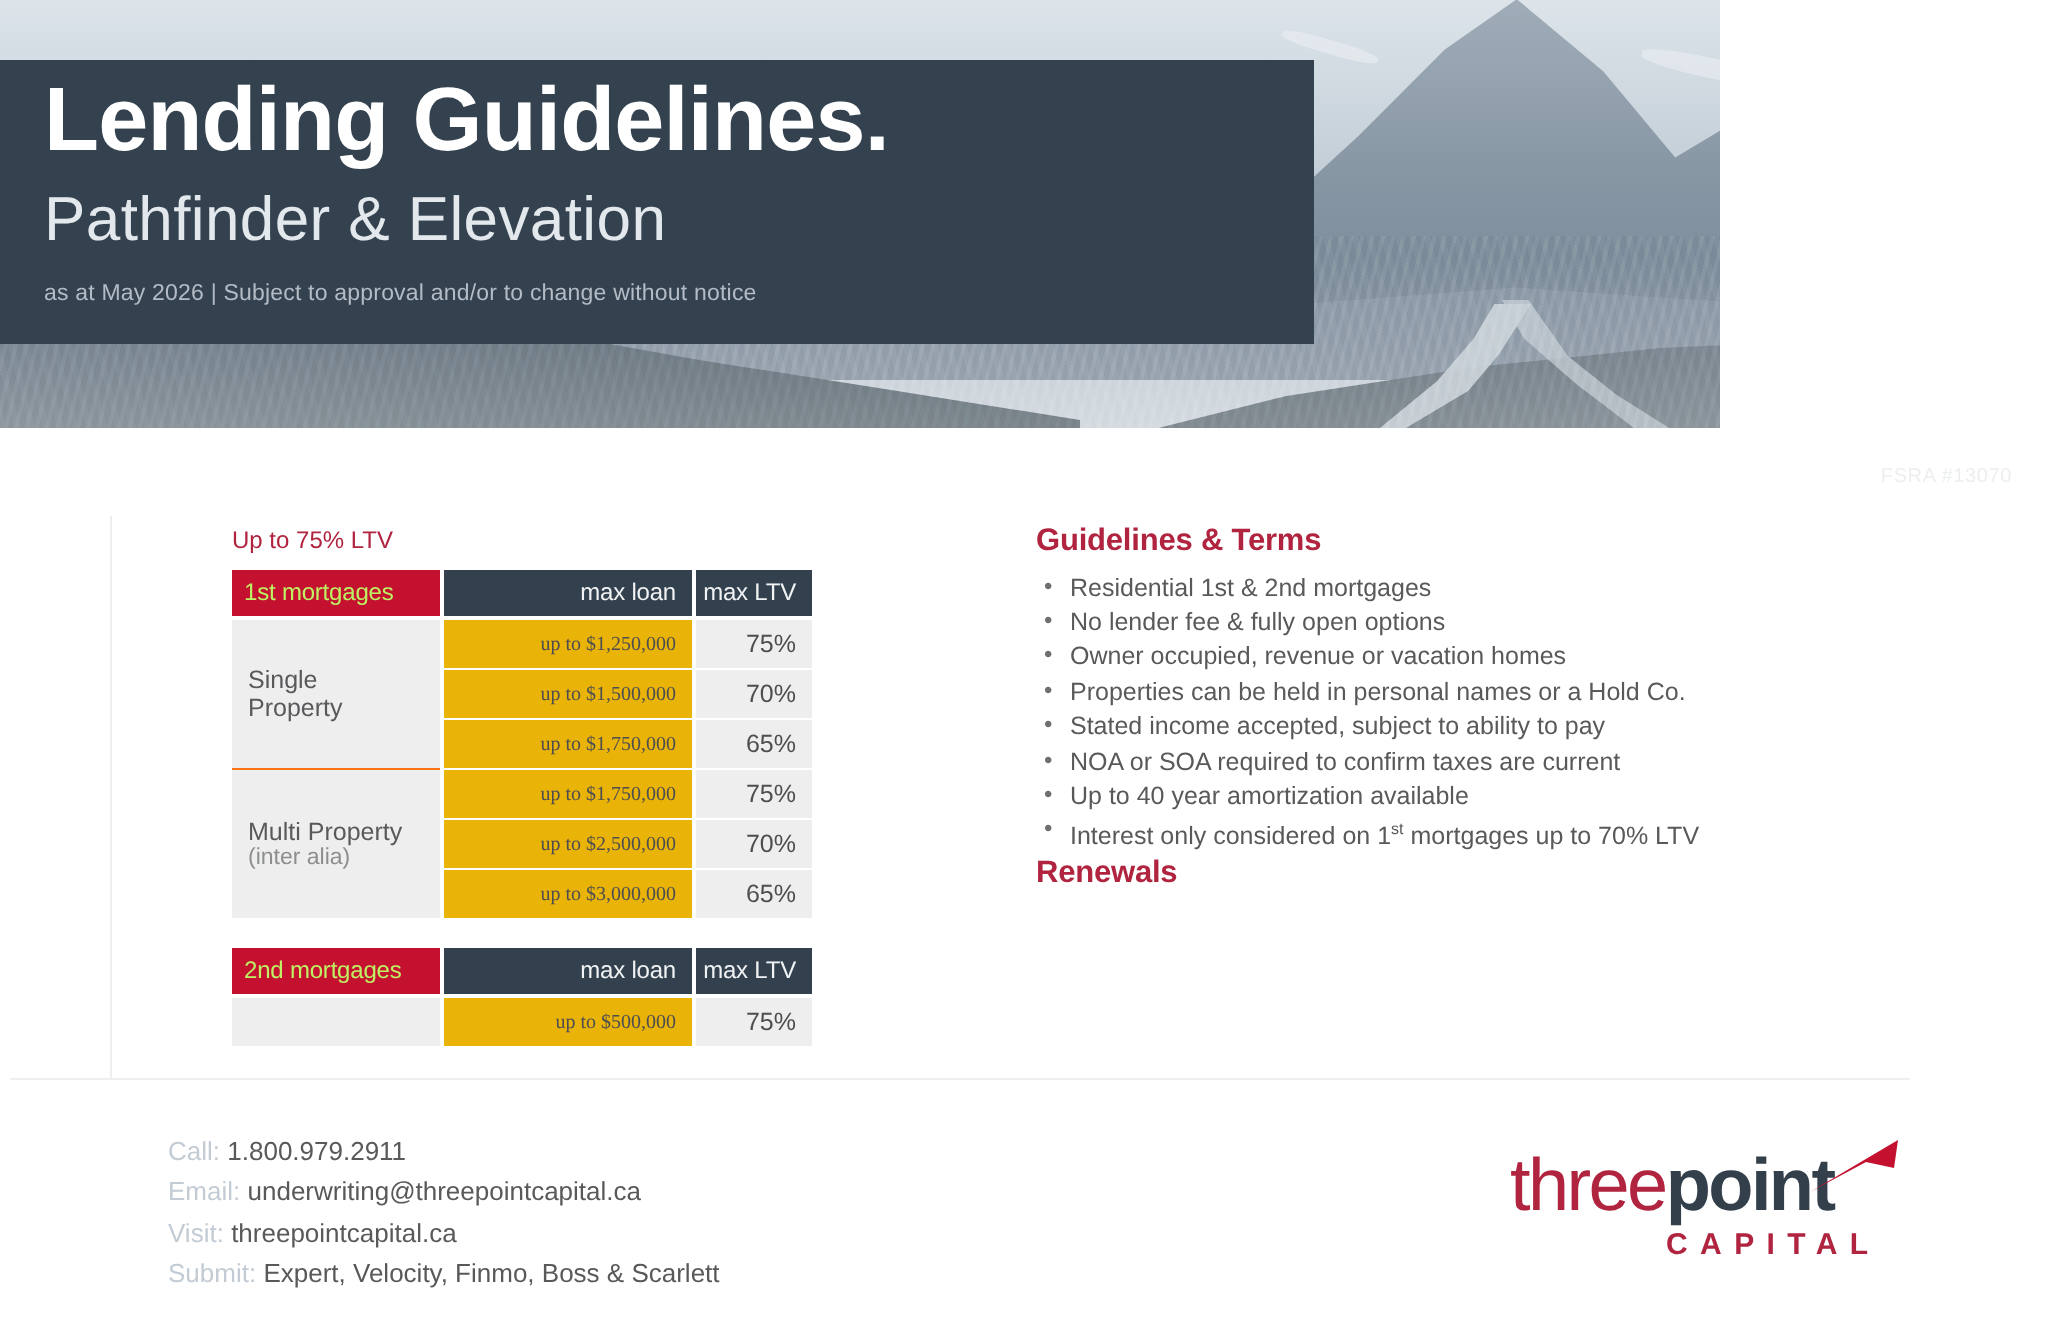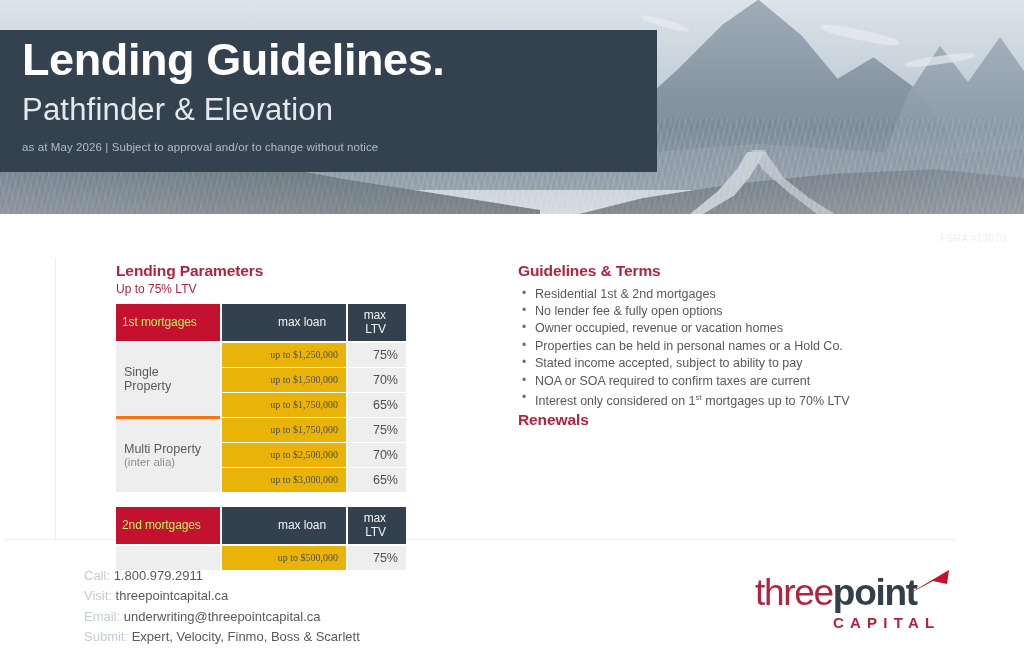--- a/index.html
+++ b/index.html
@@ -7,21 +7,21 @@
   html, body {
     width: 1024px; height: 663px;
     background: #ffffff;
     font-family: "Liberation Sans", sans-serif;
     overflow: hidden;
   }
   .page { position: relative; width: 1024px; height: 663px; background: #fff; }
 
   
   .hero {
-    position: absolute; left: 0; top: 0; width: 1024px; height: 214px;
+    position: absolute; left: 0; top: 0; width: 860px; height: 214px;
     overflow: hidden; background: #c3ccd4;
   }
   .hero-photo { position: absolute; inset: 0; }
   .sky {
     position: absolute; left: 0; top: 0; width: 1024px; height: 110px;
     background: linear-gradient(180deg, #dde4ea 0%, #ccd6de 55%, #c0cbd4 100%);
   }
   
   .peak {
     position: absolute; background: linear-gradient(180deg,#9fadb9 0%, #8d9daa 60%, #8895a2 100%);
@@ -132,21 +132,21 @@
   table { border-collapse: collapse; width: 290px; table-layout: fixed; }
   .t-main { margin-top: 8px; }
   .t-second { margin-top: 15px; border-radius: 12px; }
   table td, table th { padding:12px; }
   .hdr-red {
     background:#c4112f; color:#bef264; font-size:12px; font-weight:400;
     text-align:left; padding:4px 0 5px 6px; height:21px; letter-spacing:-.1px;
   }
   .hdr-dark {
     background:#33414e; color:#f0f2f4; font-size:12px; font-weight:400;
-    text-align:right; padding:4px 20px 5px 0; height:21px; letter-spacing:-.1px;
+    text-align:right; padding:4px 8px 5px 0; height:21px; letter-spacing:-.1px;
   }
   .hdr-gap { width:2px; background:#ffffff; padding:0; }
   .cat-cell {
     background:#eeeeef; color:#58595b; font-size:12.5px; text-align:left;
     padding-left:8px; vertical-align:middle; width:104px;
   }
   .cat-cell .sub { display:block; color:#8d8e90; font-size:11.5px; }
   .val-cell {
     background:#eab308; color:#4d4e50; font-size:10px; text-align:right;
     padding:5px 8px 5px 0; height:24px;font-family:Liberation Serif, serif;
@@ -221,21 +221,20 @@
       <div class="hero-note">as at May 2026 | Subject to approval and/or to change without notice</div>
     </div>
   </div>
 
   <div class="fsra">FSRA #13070</div>
 
   <div class="vline"></div>
   <div class="hline"></div>
 
   <div class="col-left">
-    <div class="sec-title">Lending Parameters</div>
     <div class="sec-sub">Up to 75% LTV</div>
 
     <table class="t-main">
       <colgroup>
         <col style="width:104px">
           <col style="width:2px">
           <col style="width:124px">
           <col style="width:2px">
           <col style="width:58px">
       </colgroup>
@@ -264,21 +263,21 @@
           <td class="ltv-cell">70%</td>
         </tr>
         <tr class="thin">
           <td class="colgap"></td>
           <td class="val-cell">up to $1,750,000</td>
           <td class="colgap"></td>
           <td class="ltv-cell">65%</td>
         </tr>
 
         <tr class="thin">
-          <td class="cat-cell" rowspan="3" style="border-top:3px solid #f97316">
+          <td class="cat-cell" rowspan="3" style="border-top:1px solid #f97316">
             <span>Multi Property</span>
             <span class="sub">(inter alia)</span>
           </td>
           <td class="colgap"></td>
           <td class="val-cell">up to $1,750,000</td>
           <td class="colgap"></td>
           <td class="ltv-cell">75%</td>
         </tr>
         <tr class="thin">
           <td class="colgap"></td>
@@ -324,38 +323,39 @@
 
   <div class="col-right">
     <div class="sec-title">Guidelines &amp; Terms</div>
     <ul class="bullets">
       <li>Residential 1st &amp; 2nd mortgages</li>
       <li>No lender fee &amp; fully open options</li>
       <li>Owner occupied, revenue or vacation homes</li>
       <li>Properties can be held in personal names or a Hold Co.</li>
       <li>Stated income accepted, subject to ability to pay</li>
       <li>NOA or SOA required to confirm taxes are current</li>
+      <li>Up to 40 year amortization available</li>
       <li><span>Interest only considered on 1</span><sup>st</sup><span> mortgages up to 70% LTV</span></li>
     </ul>
 
     <div class="sec-title renewals-title">Renewals</div>
   </div>
 
   <div class="contact">
     <div>
       <span class="lbl">Call:</span>
       <span class="val">1.800.979.2911</span>
     </div>
     <div>
+      <span class="lbl">Email:</span>
+      <span class="val">underwriting@threepointcapital.ca</span>
+    </div>
+    <div>
       <span class="lbl">Visit:</span>
       <span class="val">threepointcapital.ca</span>
-    </div>
-    <div>
-      <span class="lbl">Email:</span>
-      <span class="val">underwriting@threepointcapital.ca</span>
     </div>
     <div>
       <span class="lbl">Submit:</span>
       <span class="val">Expert, Velocity, Finmo, Boss &amp; Scarlett</span>
     </div>
   </div>
 
   <div class="logo">
     <div class="logo-word"><span class="three">three</span><span class="point">point</span></div>
     <svg class="logo-arrow" viewBox="0 0 48 30">

